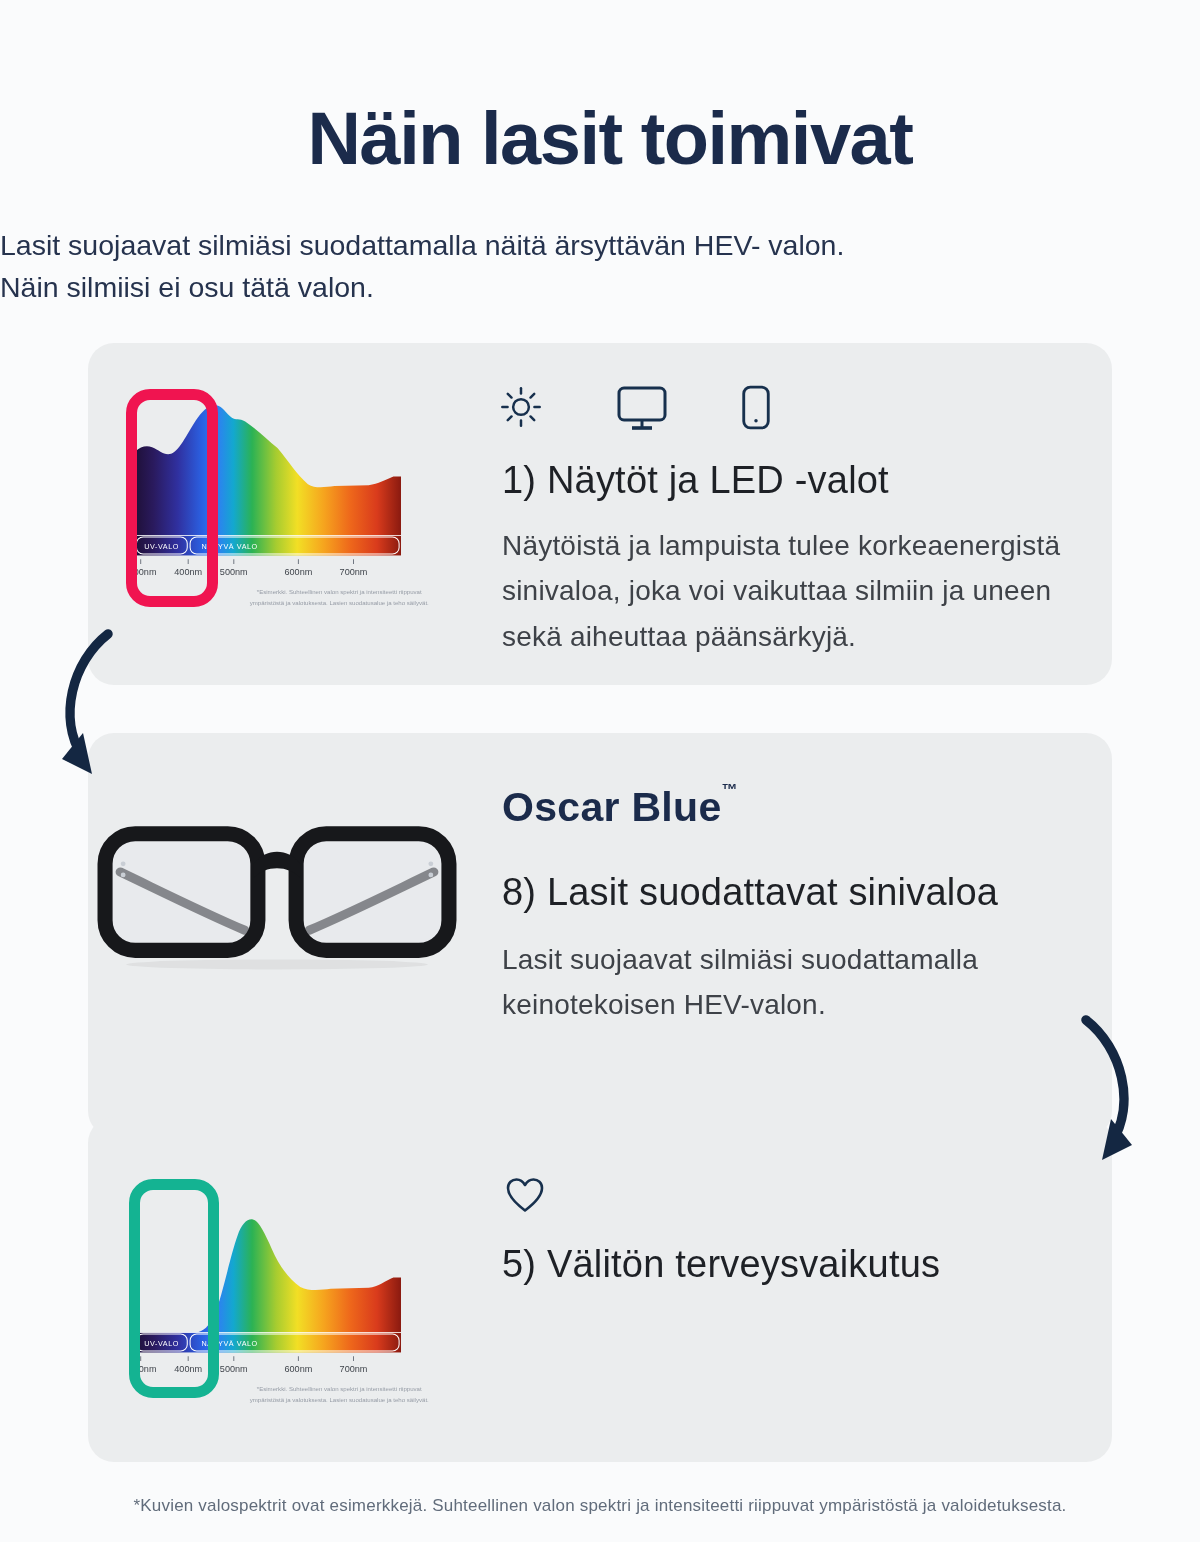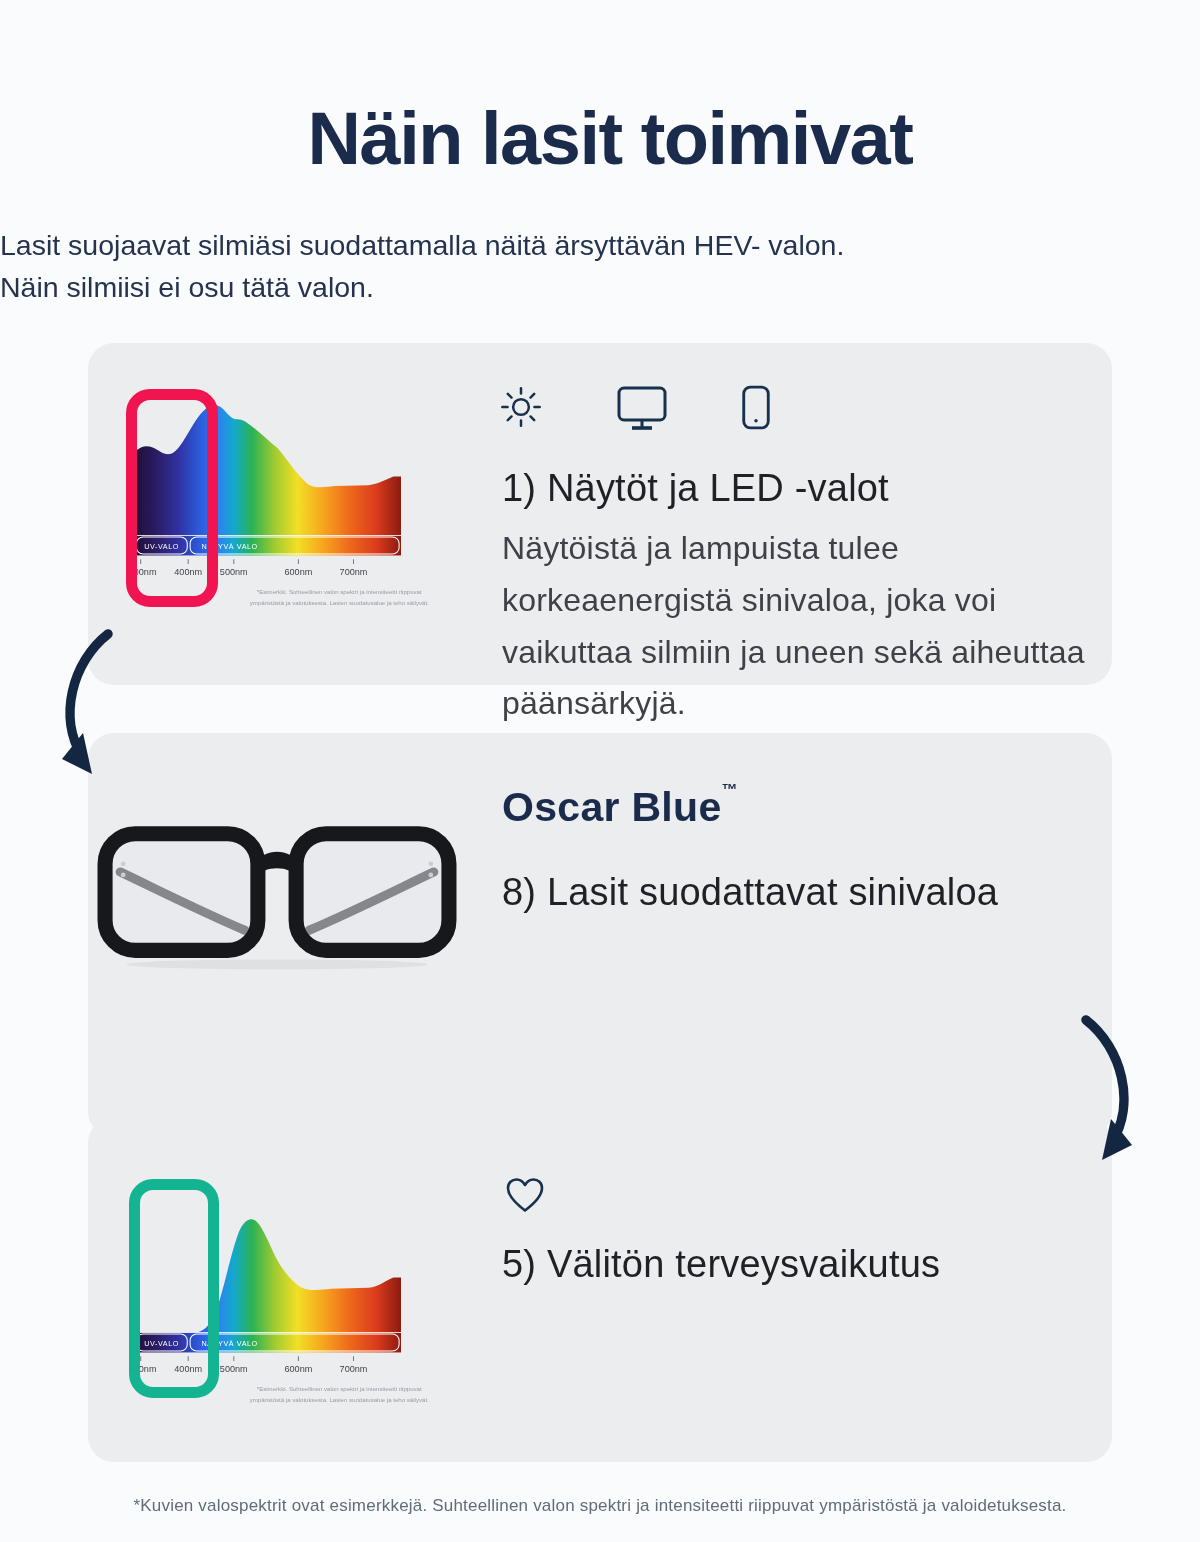--- a/index.html
+++ b/index.html
@@ -38,24 +38,24 @@
   .hl-box { position: absolute; border-radius: 24px; }
   .hl-red  { left: 38px;  top: 46px;  width: 92px; height: 218px; border: 11px solid var(--highlightRed, #f01450); }
   .hl-teal { left: 41px;  top: 62px;  width: 90px; height: 219px; border: 11px solid var(--highlightTeal, #14b392); }
 
   .icon-row { position: absolute; left: 410px; top: 41px; display: flex; align-items: flex-start; gap: 72px; }
   .step-heading {
     position: absolute; left: 414px; font-size: 38px; font-weight: 500;
     color: var(--headingText, #1e2126); letter-spacing: 0.2px;
   }
   .step-body {
-    position: absolute; left: 414px; font-size: 32px; line-height: 1.62;
+    position: absolute; left: 414px; font-size: 28px; line-height: 1.62;
     color: var(--bodyText, #3e4248); letter-spacing: 0.2px;
   }
-  .h1 { top: 124px; } .b1 { top: 180px; width: 605px; }
+  .h1 { top: 116px; } .b1 { top: 180px; width: 605px; }
   .h2 { top: 138px; } .b2 { top: 204px; width: 570px; }
   .h3 { top: 126px; } .b3 { top: 194px; width: 650px; }
 
   .brand {
     position: absolute; left: 414px; top: 48px;
     font-size: 41px; font-weight: 700; color: var(--navy, #1b2b4b);
     letter-spacing: 0.3px;
   }
   .brand sup { font-size: 16px; font-weight: 700; vertical-align: 26px; letter-spacing: 0; }
 
@@ -172,20 +172,21 @@
     <rect x="199" y="32" width="152" height="116" rx="30" fill="rgba(228,231,235,0.45)" stroke="#17181b" stroke-width="15"></rect>
     <path d="M157,62 C168,46 192,46 203,62 L203,76 C192,63 168,63 157,76 Z" fill="#17181b"></path>
     <circle cx="27" cy="62" r="2.4" fill="#c9ced5"></circle>
       <circle cx="27" cy="73" r="2.4" fill="#c9ced5"></circle>
     <circle cx="333" cy="62" r="2.4" fill="#c9ced5"></circle>
       <circle cx="333" cy="73" r="2.4" fill="#c9ced5"></circle>
   </svg>
 
   <div class="brand"><span>Oscar Blue</span><sup>™</sup></div>
   <div class="step-heading h2">8) Lasit suodattavat sinivaloa</div>
+  <div class="step-body b2">Lasit suojaavat silmiäsi suodattamalla keinotekoisen HEV-valon.</div>
 </div>
 
 <div class="card card3">
 
   <svg class="chart chart3" width="266" height="228" viewBox="0 0 280 240" xmlns="http://www.w3.org/2000/svg">
     <defs>
       <linearGradient id="rb3" gradientUnits="userSpaceOnUse" x1="0" y1="0" x2="280" y2="0">
         <stop offset="0" stop-color="#1f1038"></stop>
         <stop offset="0.07" stop-color="#2a1a5e"></stop>
         <stop offset="0.16" stop-color="#30309f"></stop>

